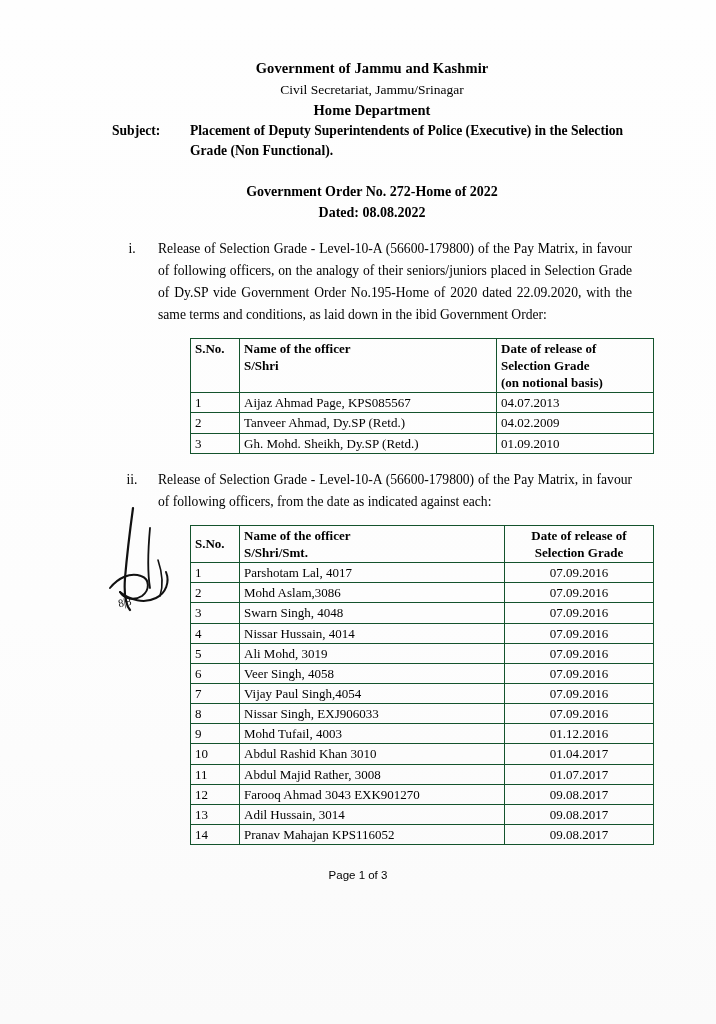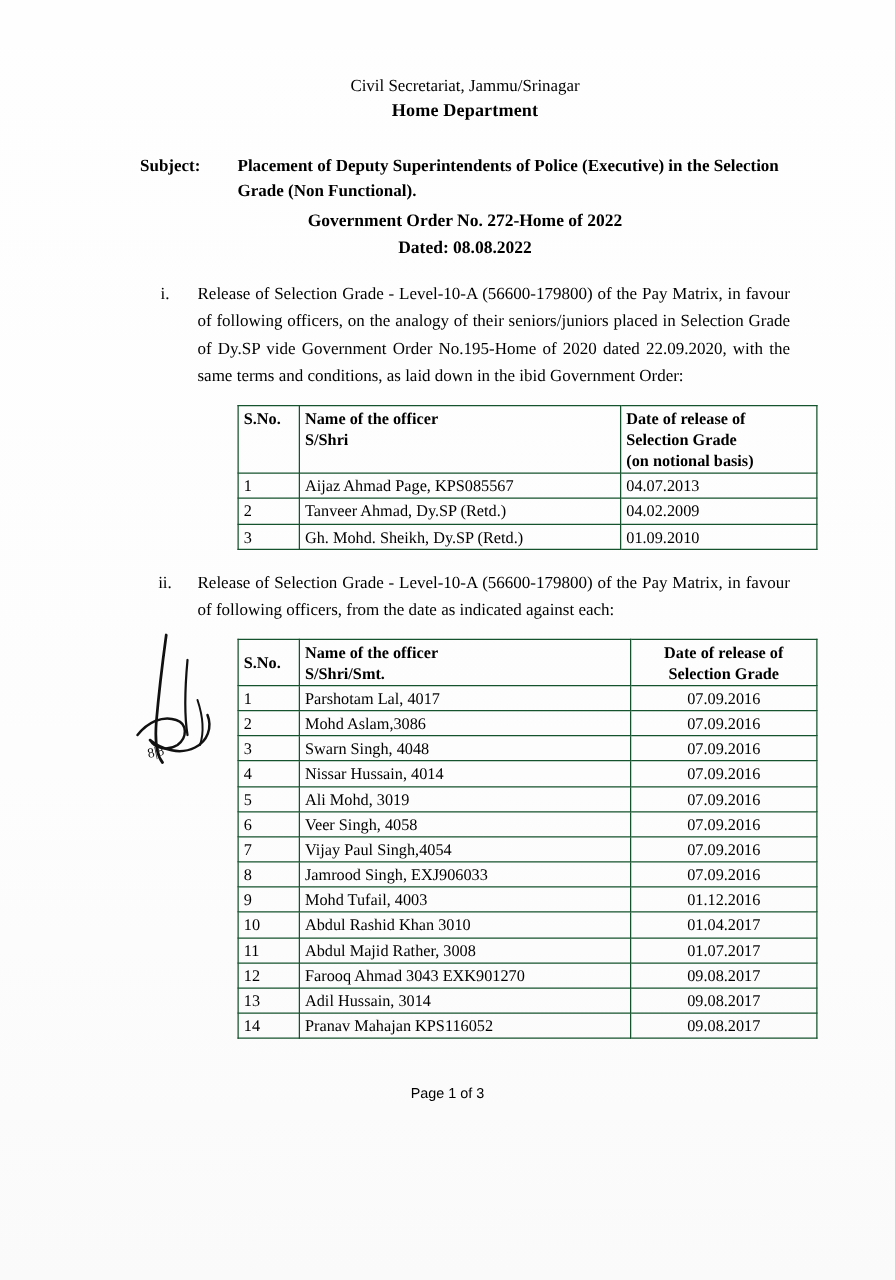--- a/index.html
+++ b/index.html
@@ -40,35 +40,34 @@
     line-height: 1.45;
   }
   .hdr2 {
     font-size: 13.5px;
     font-weight: normal;
     line-height: 1.5;
     margin-top: 1px;
   }
   .subject-row {
     display: flex;
-    margin-top: 23px;
     font-size: 13.6px;
     line-height: 1.45;
   }
   .subject-label {
     font-weight: bold;
     width: 78px;
     flex: 0 0 78px;
   }
   .subject-text {
     font-weight: bold;
     flex: 1 1 auto;
   }
   .order-no {
-    margin-top: 4px;
+    margin-top: 20px;
     font-size: 14px;
     font-weight: bold;
     line-height: 1.5;
   }
   .para {
     margin-top: 19px;
     font-size: 13.6px;
     line-height: 1.62;
     text-align: justify;
   }
@@ -147,20 +146,21 @@
   }
 </style>
 </head>
 <body>
 
 <div class="page">
   <div class="sheet"></div>
 
   <div class="content">
 
+    <div class="ctr hdr1">Government of Jammu and Kashmir</div>
     <div class="ctr hdr2">Civil Secretariat, Jammu/Srinagar</div>
     <div class="ctr hdr1">Home Department</div>
 
     <div class="subject-row">
       <div class="subject-label">Subject:</div>
       <div class="subject-text">Placement of Deputy Superintendents of Police (Executive) in the Selection Grade (Non Functional).</div>
     </div>
 
     <div class="ctr order-no">Government Order No. 272-Home of 2022</div>
     <div class="ctr order-no" style="margin-top:0">Dated: 08.08.2022</div>
@@ -255,21 +255,21 @@
             <td class="c1">Veer Singh, 4058</td>
             <td class="c2">07.09.2016</td>
           </tr>
         <tr>
             <td class="c0">7</td>
             <td class="c1">Vijay Paul Singh,4054</td>
             <td class="c2">07.09.2016</td>
           </tr>
         <tr>
             <td class="c0">8</td>
-            <td class="c1">Jamrood Singh, EXJ906033</td>
+            <td class="c1">Nissar Singh, EXJ906033</td>
             <td class="c2">07.09.2016</td>
           </tr>
         <tr>
             <td class="c0">9</td>
             <td class="c1">Mohd Tufail, 4003</td>
             <td class="c2">01.12.2016</td>
           </tr>
         <tr>
             <td class="c0">10</td>
             <td class="c1">Abdul Rashid Khan 3010</td>

